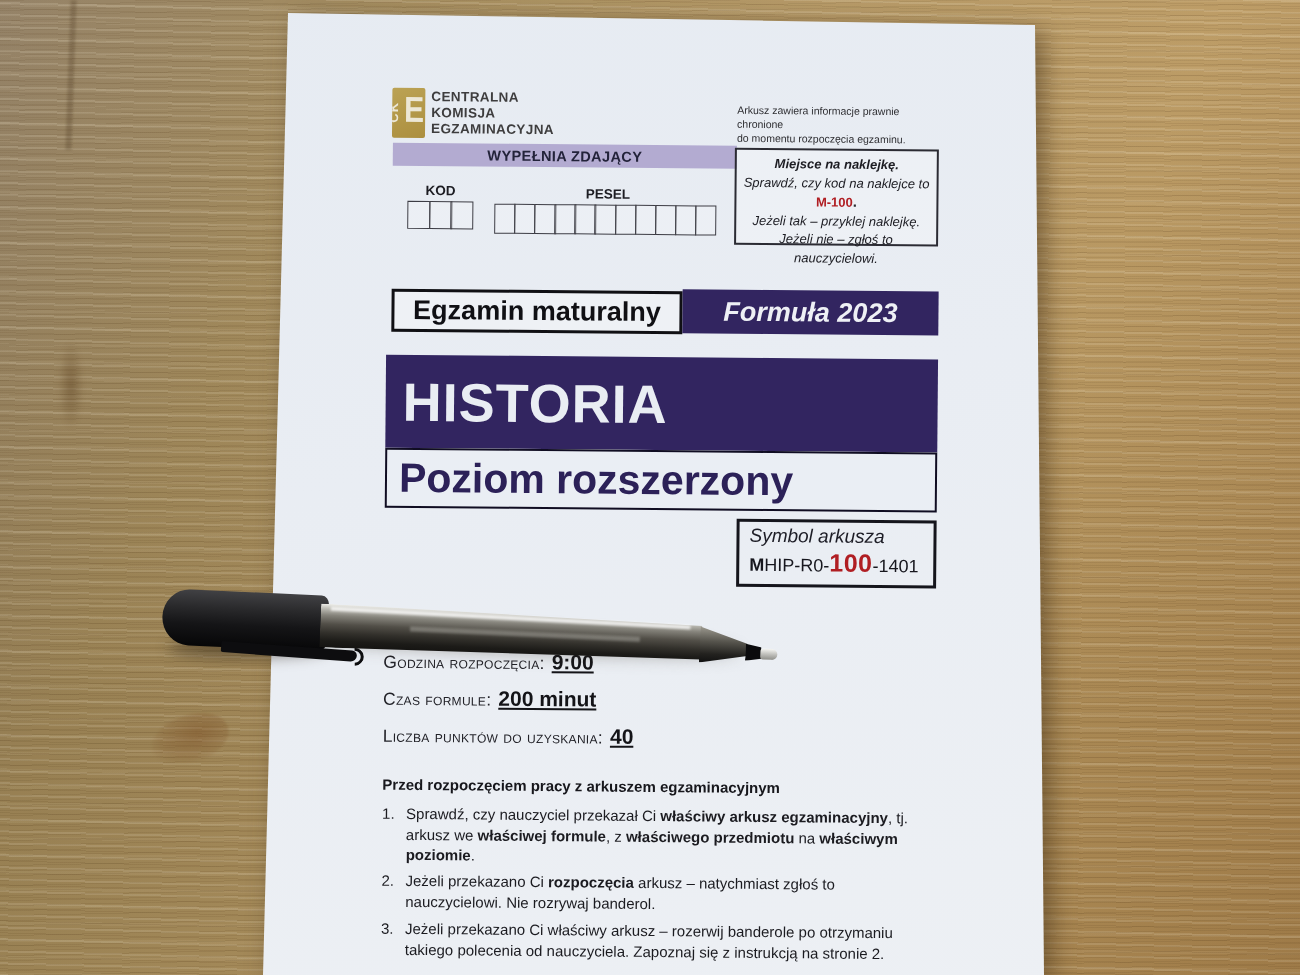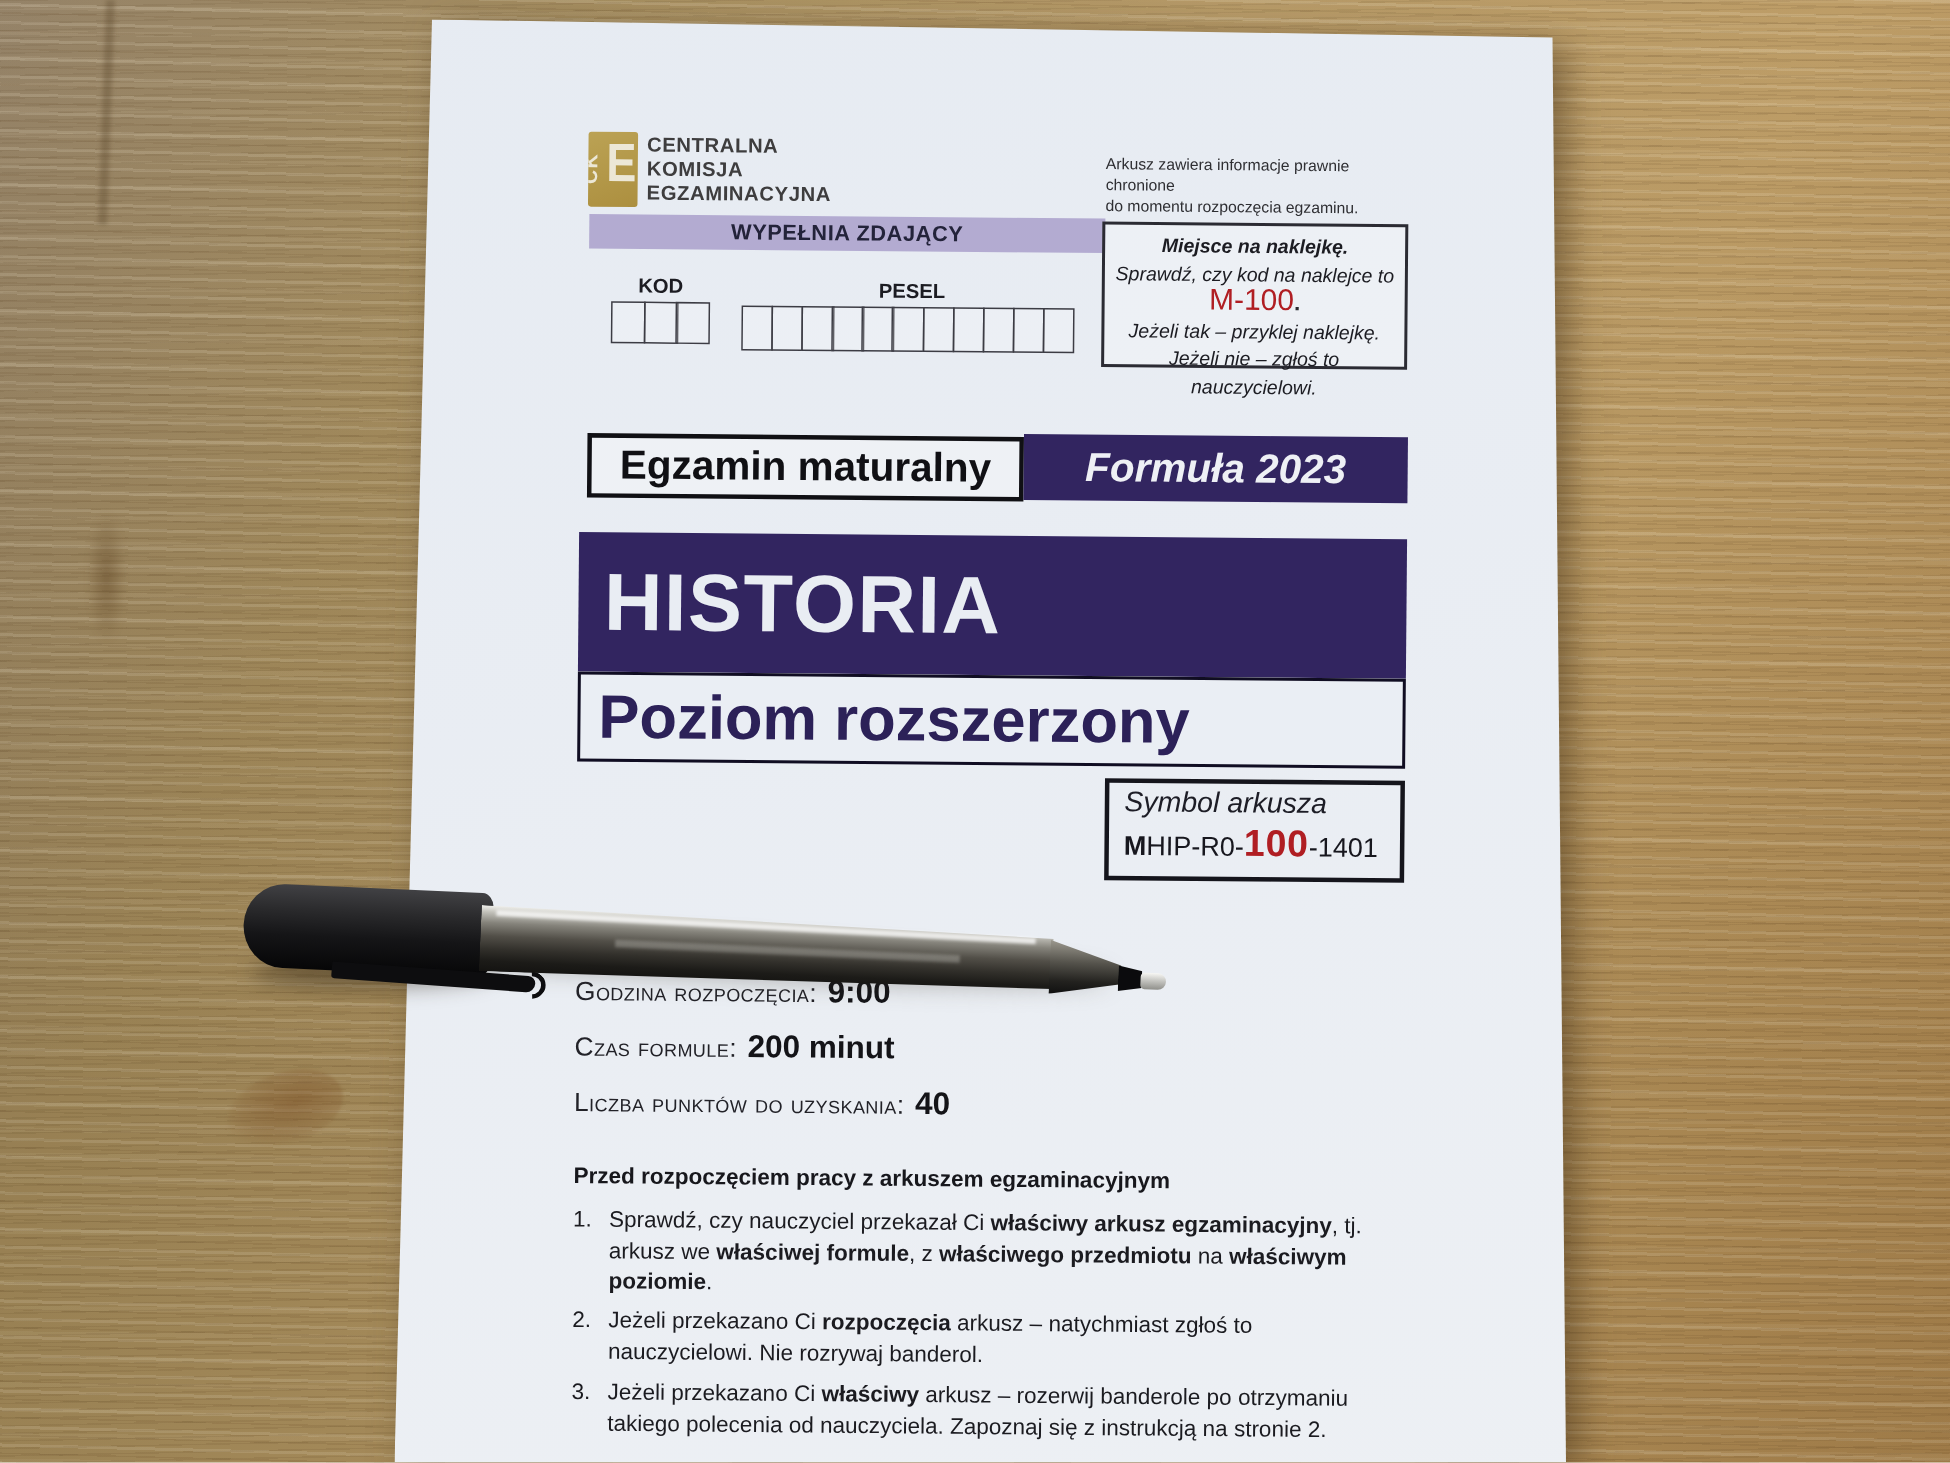--- a/index.html
+++ b/index.html
@@ -44,21 +44,21 @@
   .kod-cells{left:405px;top:203px;display:flex;}
   .kod-cells .cell{width:21px;height:26px;border:1.3px solid #3c3c44;margin-right:-1.3px;background:rgba(255,255,255,.18);}
   .pesel-cells{left:492px;top:205px;display:flex;}
   .pesel-cells .cell{width:19.4px;height:28px;border:1.3px solid #3c3c44;margin-right:-1.3px;background:rgba(255,255,255,.18);}
 
   
   .sticker{left:732px;top:147px;width:204px;height:97px;border:2px solid #2b2b33;background:rgba(255,255,255,.22);
     text-align:center;font-size:13px;line-height:18.5px;padding-top:5px;box-sizing:border-box;}
   .sticker .it{font-style:italic;}
   .sticker .b{font-weight:bold;}
-  .sticker-code{font-weight:normal;color:var(--red,#b01e23);font-size:20px;line-height:17px;}
+  .sticker-code{font-weight:bold;color:var(--red,#b01e23);font-size:13px;line-height:17px;}
   .sticker-code-dot{color:#2a2a30;font-weight:bold;font-size:15px;}
 
   
   .exam-type{left:390px;top:291px;width:291px;height:43px;background:#eef1f5;border:3px solid #101014;box-sizing:border-box;
     display:flex;align-items:center;justify-content:center;font-size:27px;font-weight:bold;color:#101014;}
   .formula{left:681px;top:289px;width:256px;height:44px;background:var(--purple,#322560);
     display:flex;align-items:center;justify-content:center;font-size:27px;font-weight:bold;font-style:italic;color:#eef0f5;}
 
   
   .subject-band{left:385px;top:357px;width:552px;height:93px;background:var(--purple,#322560);
@@ -69,21 +69,21 @@
   
   .symbol-box{left:737px;top:518px;width:200px;height:68px;border:3px solid #15151c;box-sizing:border-box;padding:3px 0 0 10px;}
   .symbol-label{font-style:italic;font-size:19px;color:#1d1d26;}
   .symbol-line{margin-top:1px;font-size:18px;color:#17171e;display:flex;align-items:baseline;}
   .symbol-line .b{font-weight:bold;}
   .symbol-line .code{font-weight:bold;color:var(--red,#b01e23);font-size:25px;letter-spacing:.5px;}
 
   
   .info-row{left:385px;height:26px;display:flex;align-items:baseline;white-space:nowrap;}
   .info-label{font-variant:small-caps;font-size:17.5px;letter-spacing:.3px;color:#222228;}
-  .info-value{font-weight:bold;font-size:21px;margin-left:7px;color:#141418;}
+  .info-value{font-weight:bold;font-size:21px;margin-left:7px;color:#141418;text-decoration:underline;}
 
   
   .instr-header{left:385px;top:778px;font-size:15px;font-weight:bold;color:#17171c;}
   .instr-item{left:385px;width:552px;display:flex;font-size:15px;line-height:20.5px;color:#1b1b20;}
   .instr-num{width:24px;flex:none;}
   .instr-text{flex:1;}
 
   
   .pen-shadow{left:185px;top:628px;width:555px;height:24px;background:rgba(48,40,28,.30);border-radius:50%;filter:blur(8px);transform:rotate(2.6deg);}
   .pen-cap-shadow{left:168px;top:638px;width:160px;height:20px;background:rgba(35,26,16,.45);border-radius:50%;filter:blur(7px);}
@@ -197,21 +197,21 @@
       <div class="abs instr-item" style="top:806px;">
         <span class="instr-num">1.</span>
         <span class="instr-text"><span>Sprawdź, czy nauczyciel przekazał Ci </span><span style="font-weight: bold;">właściwy arkusz egzaminacyjny</span><span>, tj. arkusz we </span><span style="font-weight: bold;">właściwej formule</span><span>, z </span><span style="font-weight: bold;">właściwego przedmiotu</span><span> na </span><span style="font-weight: bold;">właściwym poziomie</span><span>.</span></span>
       </div>
       <div class="abs instr-item" style="top:873px;">
         <span class="instr-num">2.</span>
         <span class="instr-text"><span>Jeżeli przekazano Ci </span><span style="font-weight: bold;">rozpoczęcia</span><span> arkusz – natychmiast zgłoś to nauczycielowi. Nie rozrywaj banderol.</span></span>
       </div>
       <div class="abs instr-item" style="top:921px;">
         <span class="instr-num">3.</span>
-        <span class="instr-text"><span>Jeżeli przekazano Ci </span><span style="font-weight: bold;">właściwy</span><span> arkusz – rozerwij banderole po otrzymaniu takiego polecenia od nauczyciela. Zapoznaj się z instrukcją na stronie 2.</span></span>
+        <span class="instr-text"><span>Jeżeli przekazano Ci </span><span style="font-weight: normal;">właściwy</span><span> arkusz – rozerwij banderole po otrzymaniu takiego polecenia od nauczyciela. Zapoznaj się z instrukcją na stronie 2.</span></span>
       </div>
 
     </div>
   </div>
 </div>
 
 <div class="abs pen-shadow"></div>
 <div class="abs pen-cap-shadow"></div>
 <div class="abs pen">
   <div class="pen-cap"></div>

